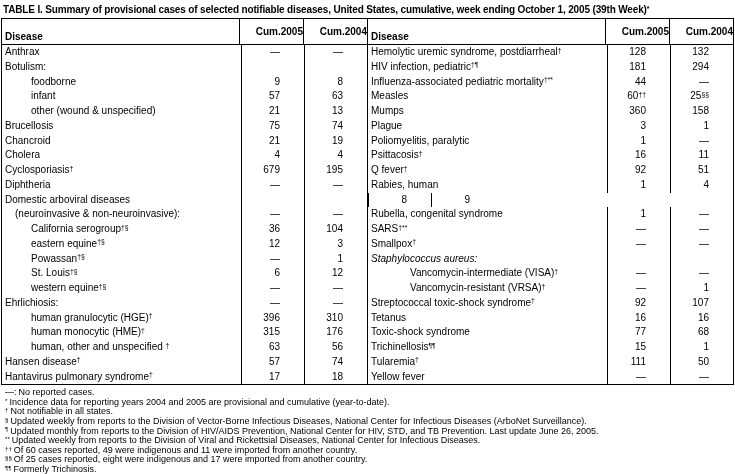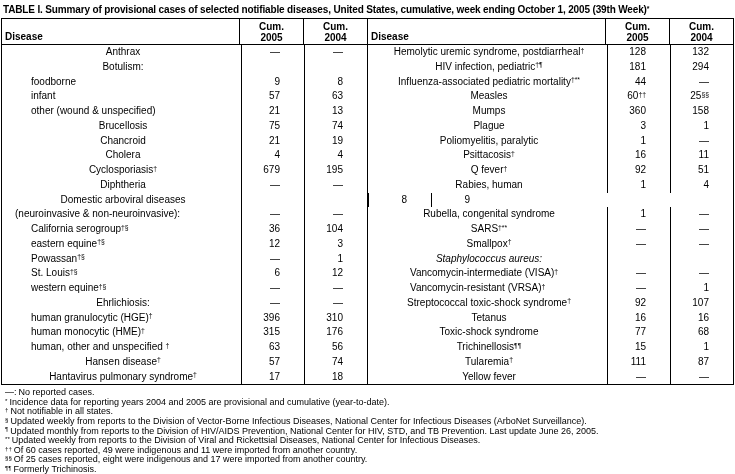--- a/index.html
+++ b/index.html
@@ -4,26 +4,26 @@
 <style>
   html,body{margin:0;padding:0;background:#fff;}
   body{width:735px;font-family:"Liberation Sans",sans-serif;color:#000;-webkit-font-smoothing:antialiased;}
   .page{width:735px;height:474px;box-sizing:border-box;padding:2px 1px 0 1px;overflow:hidden;background:#fff;}
   .title{font-size:10px;font-weight:bold;letter-spacing:-0.15px;white-space:nowrap;overflow:hidden;padding:2px 0 3px 2px;}
   .table{border:1px solid #000;display:flex;}
   .half{width:50%;min-width:0;}
   .half.right{border-left:1px solid #000;}
   .header-row{display:flex;border-bottom:1px solid #000;height:25px;font-weight:bold;font-size:10px;}
   .h-disease{flex:1;display:flex;align-items:flex-end;padding:0 0 2px 3px;min-width:0;}
-  .h-num{width:63px;flex:none;border-left:1px solid #000;display:flex;flex-direction:column;justify-content:flex-end;align-items:center;padding-bottom:1px;line-height:11px;}
+  .h-num{width:63px;flex:none;border-left:1px solid #000;display:flex;justify-content:flex-end;align-items:center;padding-bottom:1px;line-height:11px;}
   .row{display:flex;height:14.75px;line-height:14.75px;font-size:10px;}
   .cell{min-width:0;}
   .cell.name{flex:1;white-space:nowrap;overflow:hidden;}
   .cell.num{width:63px;flex:none;border-left:1px solid #000;text-align:right;padding-right:24px;box-sizing:border-box;white-space:nowrap;}
-  .indent-0{padding-left:3px;text-align:center;}
+  .indent-0{padding-left:3px;}
   .indent-1{padding-left:13px;}
   .indent-2{padding-left:29px;}
   .indent-3{padding-left:42px;}
   .italic{font-style:italic;}
   sup{font-size:0.68em;line-height:0;position:relative;top:-0.35em;vertical-align:baseline;}
   .footnotes{padding:3px 0 0 4px;font-size:9px;}
   .footnote{line-height:9.6px;white-space:nowrap;overflow:hidden;}
   .fn-text{margin-left:2px;margin-top:44px;}
 </style>
 </head>
@@ -279,21 +279,21 @@
             <div class="cell num">68</div>
           </div>
           <div class="row">
             <div class="cell name indent-0">Trichinellosis<sup>¶¶</sup></div>
             <div class="cell num">15</div>
             <div class="cell num">1</div>
           </div>
           <div class="row">
             <div class="cell name indent-0">Tularemia<sup>†</sup></div>
             <div class="cell num">111</div>
-            <div class="cell num">87</div>
+            <div class="cell num">50</div>
           </div>
           <div class="row">
             <div class="cell name indent-0">Yellow fever</div>
             <div class="cell num">—</div>
             <div class="cell num">—</div>
           </div>
         </div>
     </div>
 
   </div>

